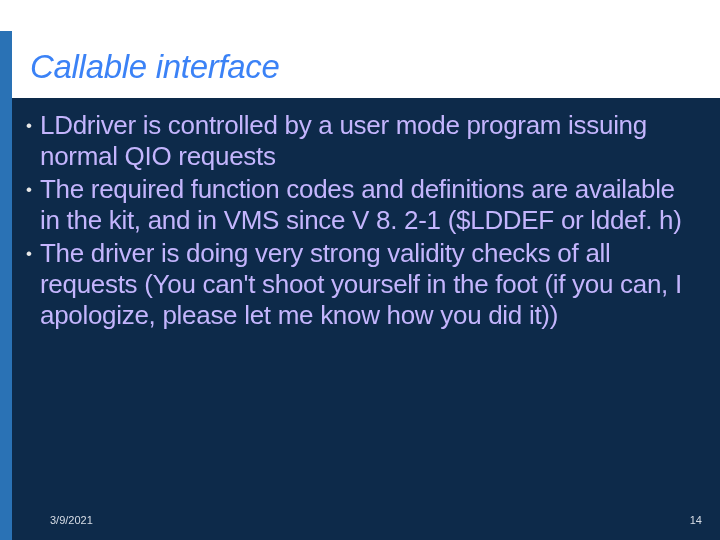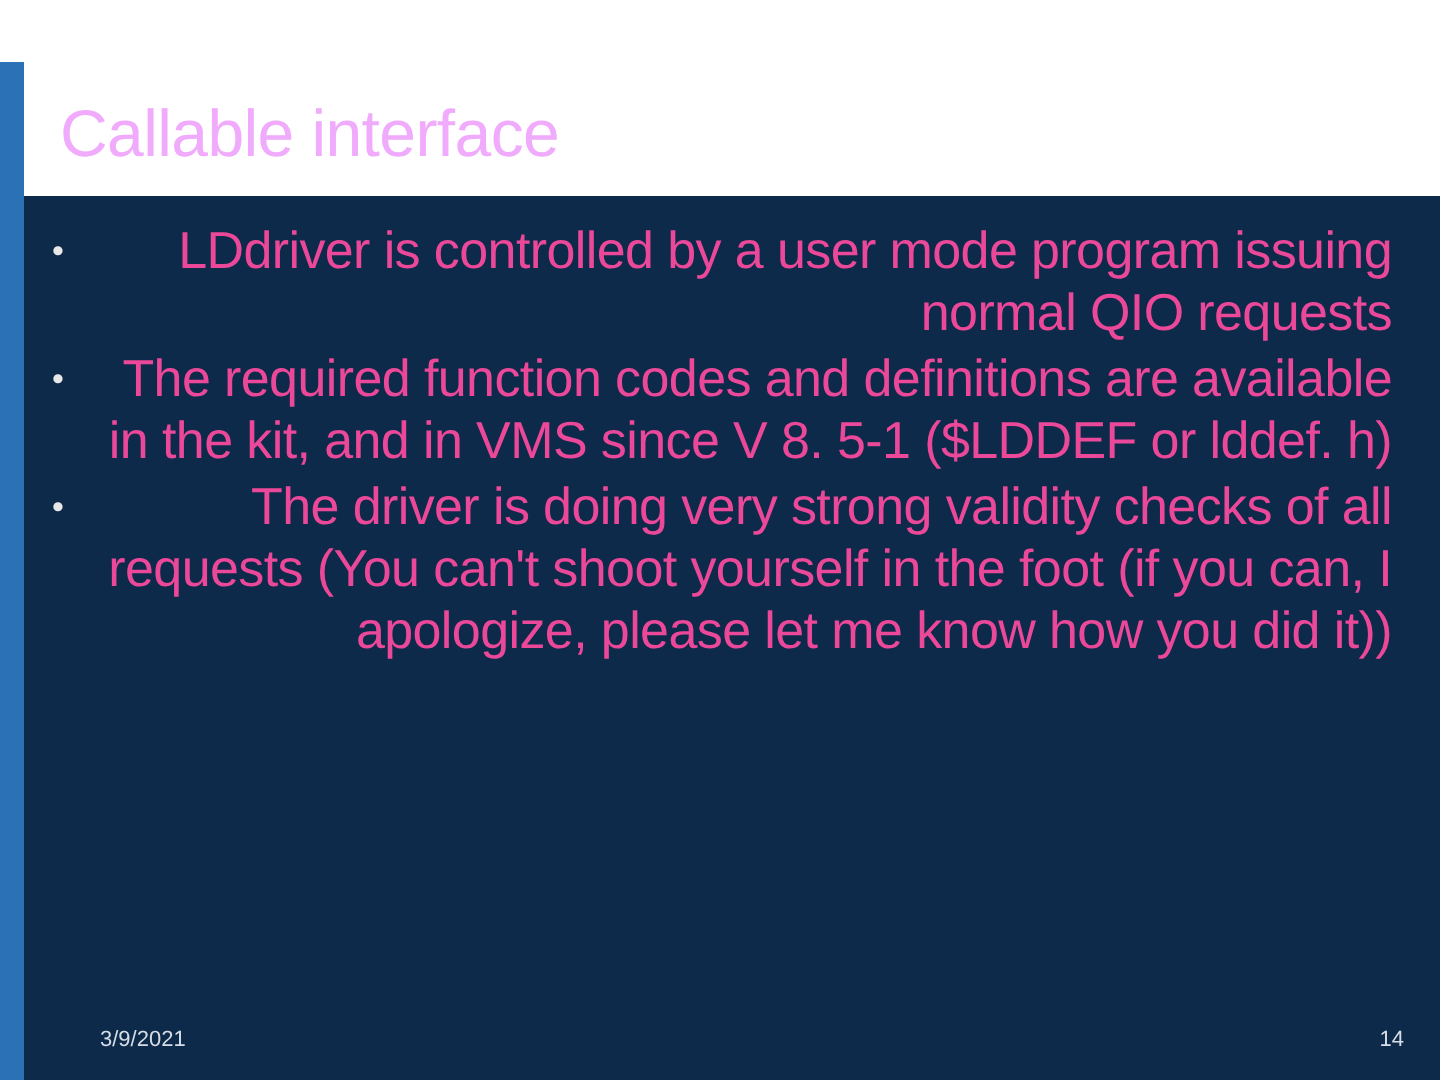--- a/index.html
+++ b/index.html
@@ -24,25 +24,26 @@
     top: 31px;
     left: 0;
     width: 12px;
     height: 509px;
     background: #2a72b5;
   }
   .title {
     position: absolute;
     top: 48px;
     left: 30px;
-    color: #f0abfc;
+    color: #3b82f6;
     font-size: 33px;
     font-weight: 300;
     letter-spacing: -0.3px;
     z-index: 2;
+    font-style: italic;
   }
   
   .title-bg {
     position: absolute;
     top: 31px;
     left: 12px;
     width: 708px;
     height: 67px;
     background: #ffffff;
   }
@@ -61,24 +62,23 @@
     flex: 0 0 auto;
     width: 14px;
     font-size: 17px;
     line-height: 32px;
     color: #e8e8e8;
   }
   .bullet-text {
     flex: 1 1 auto;
     font-size: 26px;
     line-height: 31px;
-    color: #ec4899;
+    color: #c4b5fd;
     font-weight: 300;
     letter-spacing: -0.3px;
-    text-align: right;
   }
   .footer-date {
     position: absolute;
     bottom: 14px;
     left: 50px;
     font-size: 11px;
     color: #d7dde6;
   }
   .footer-pagenum {
     position: absolute;
@@ -98,21 +98,21 @@
 
 <div class="title">Callable interface</div>
 
 <div class="content">
   <div class="bullet-item">
     <div class="bullet">•</div>
     <div class="bullet-text">LDdriver is controlled by a user mode program issuing normal QIO requests</div>
   </div>
   <div class="bullet-item">
     <div class="bullet">•</div>
-    <div class="bullet-text">The required function codes and definitions are available in the kit, and in VMS since V 8. 5-1 ($LDDEF or lddef. h)</div>
+    <div class="bullet-text">The required function codes and definitions are available in the kit, and in VMS since V 8. 2-1 ($LDDEF or lddef. h)</div>
   </div>
   <div class="bullet-item">
     <div class="bullet">•</div>
     <div class="bullet-text">The driver is doing very strong validity checks of all requests (You can't shoot yourself in the foot (if you can, I apologize, please let me know how you did it))</div>
   </div>
 </div>
 
 <div class="footer-date">3/9/2021</div>
 <div class="footer-pagenum">14</div>
 

